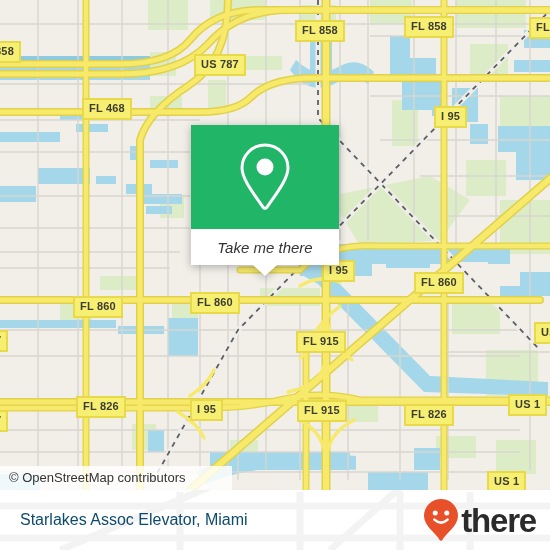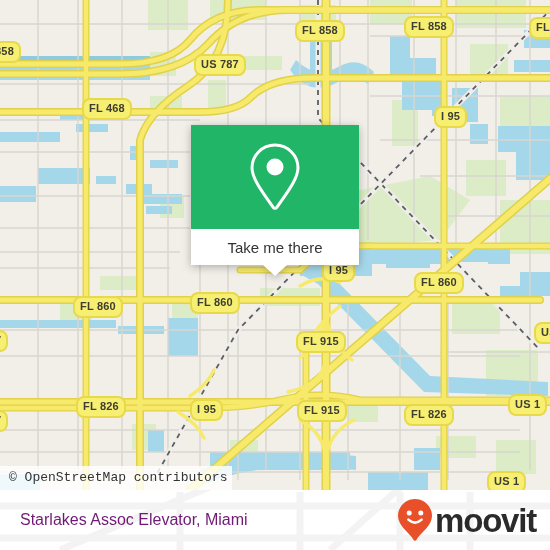--- a/index.html
+++ b/index.html
@@ -27,21 +27,21 @@
     overflow: hidden;
     background: #f2efe9;
   }
   #map svg { display: block; }
 
   
   .shield {
     position: absolute;
     background: #f7ef72;
     border: 2px solid #e8d94a;
-    border-radius: 8px;
+    border-radius: 0;
     color: #3d3d32;
     font-family: "Liberation Sans", sans-serif;
     font-weight: bold;
     font-size: 11px;
     line-height: 13px;
     padding: 2px 5px 3px 5px;
     white-space: nowrap;
     letter-spacing: 0.2px;
     box-sizing: border-box;
   }
@@ -52,31 +52,32 @@
     left: 0;
     top: 466px;
     height: 24px;
     width: 232px;
     background: rgba(255,255,255,0.82);
     color: #333333;
     font-size: 13px;
     line-height: 24px;
     padding-left: 9px;
     box-sizing: border-box;
-    font-family: Liberation Mono, monospace;
+    font-family: Liberation Sans, sans-serif;
     white-space: nowrap;
   }
 
   
   #popup {
     position: absolute;
     left: 191px;
     top: 125px;
-    width: 168px;
+    width: 148px;
     filter: drop-shadow(0 2px 4px rgba(0,0,0,0.28));
+    font-style: italic;
   }
   #popup-head {
     height: 104px;
     background: #21b568;
     display: flex;
     align-items: center;
     justify-content: center;
   }
   #popup-foot {
     position: relative;
@@ -118,21 +119,21 @@
     width: 550px; height: 240px;
     opacity: 0.5;
   }
   #place-title {
     position: absolute;
     left: 20px;
     top: 0;
     height: 60px;
     line-height: 60px;
     font-size: 16px;
-    color: #701a75;
+    color: #0c4a6e;
     font-family: "Liberation Sans", sans-serif;
     white-space: nowrap;
   }
   #brand {
     position: absolute;
     right: 14px;
     top: 0;
     height: 60px;
     display: flex;
     align-items: center;
@@ -391,17 +392,17 @@
       </g>
     </svg>
     <div id="place-title">Starlakes Assoc Elevator, Miami</div>
     <div id="brand">
       <svg width="34" height="42" viewBox="0 0 34 42">
         <path d="M17 0 C7.6 0 0 7.6 0 17 C0 27 12 34 15.6 41 C16.2 42.1 17.8 42.1 18.4 41 C22 34 34 27 34 17 C34 7.6 26.4 0 17 0 Z" fill="#e8502a"></path>
         <circle cx="11.2" cy="14" r="2.5" fill="#ffffff"></circle>
         <circle cx="22.8" cy="14" r="2.5" fill="#ffffff"></circle>
         <path d="M10.4 20.6 q6.6 6 13.2 0" fill="none" stroke="#ffffff" stroke-width="2.6" stroke-linecap="round"></path>
       </svg>
-      <span id="brand-name">moovit</span>
+      <span id="brand-name">there</span>
     </div>
   </div>
 
 </div>
 
 </body></html>

